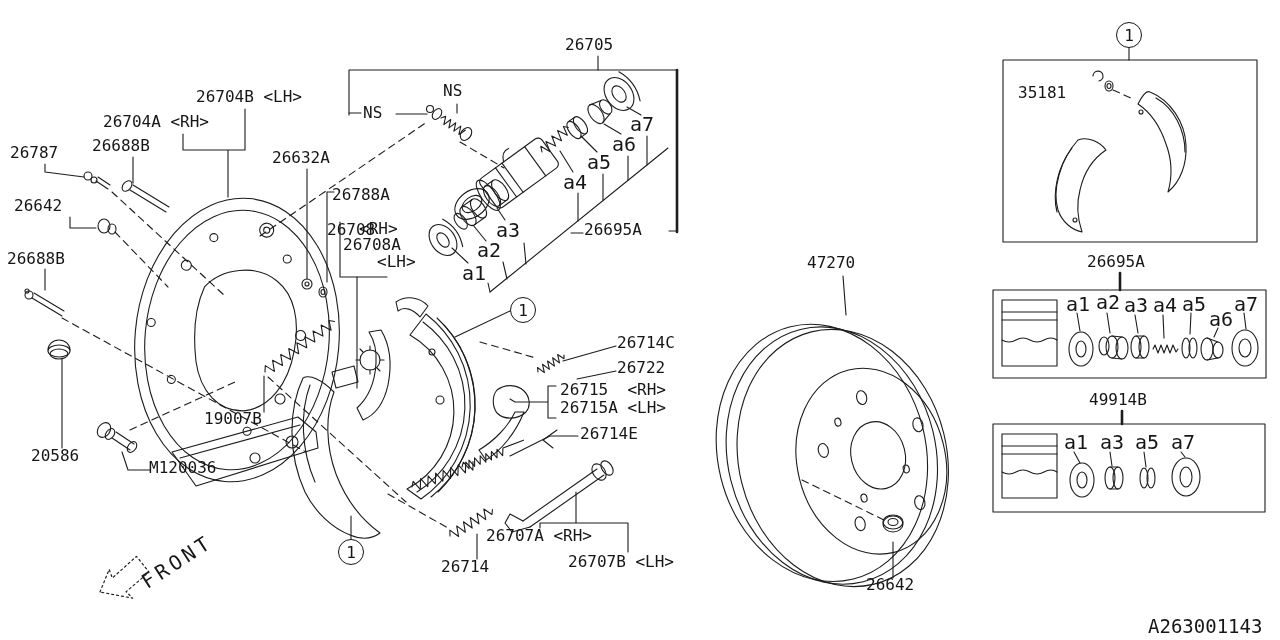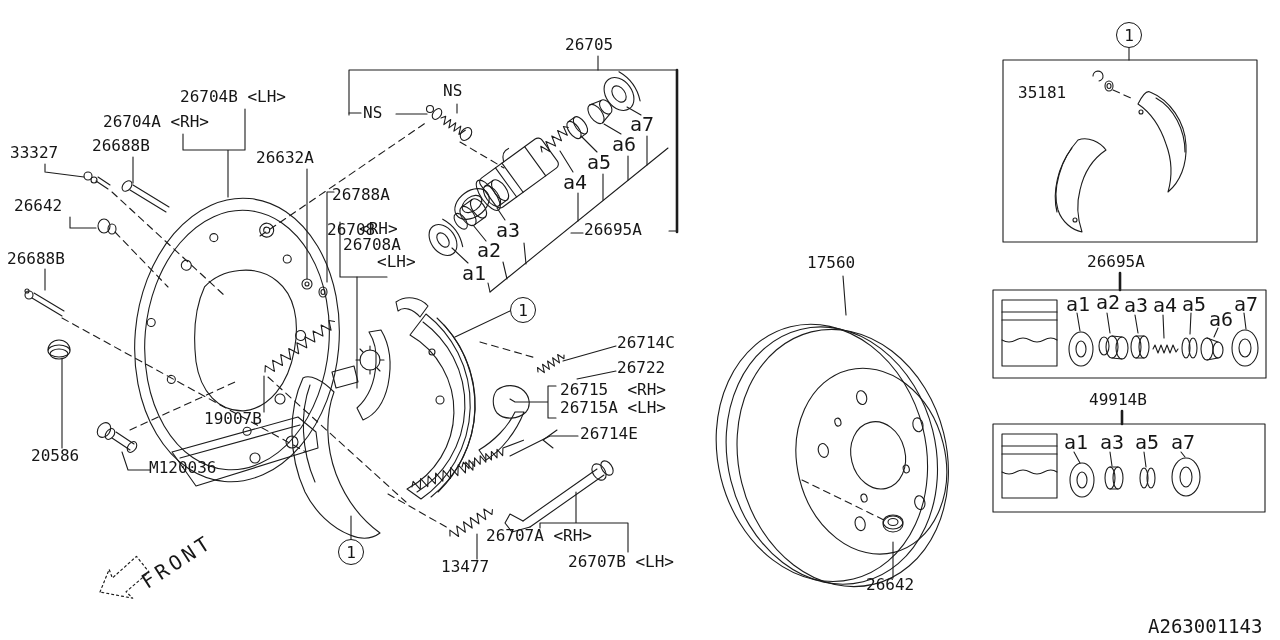--- a/index.html
+++ b/index.html
@@ -334,46 +334,46 @@
   </g>
 
   <g transform="translate(100,592) rotate(-33)">
     <path class="dot" d="M0,0 L20,-14 L18,-5 L50,-10 L52,10 L22,14 L24,23 Z"></path>
   </g>
 </svg>
 
 <div class="lbl" style="left:565px;top:37px">26705</div>
 <div class="lbl" style="left:363px;top:105px">NS</div>
 <div class="lbl" style="left:443px;top:83px">NS</div>
-<div class="lbl" style="left:180px;top:89px">26704B &lt;LH&gt;</div>
+<div class="lbl" style="left:196px;top:89px">26704B &lt;LH&gt;</div>
 <div class="lbl" style="left:103px;top:114px">26704A &lt;RH&gt;</div>
-<div class="lbl" style="left:10px;top:145px">33327</div>
+<div class="lbl" style="left:10px;top:145px">26787</div>
 <div class="lbl" style="left:92px;top:138px">26688B</div>
 <div class="lbl" style="left:14px;top:198px">26642</div>
 <div class="lbl" style="left:7px;top:251px">26688B</div>
-<div class="lbl" style="left:256px;top:150px">26632A</div>
+<div class="lbl" style="left:272px;top:150px">26632A</div>
 <div class="lbl" style="left:332px;top:187px">26788A</div>
 <div class="lbl" style="left:327px;top:222px">26708</div>
 <div class="lbl" style="left:359px;top:221px">&lt;RH&gt;</div>
 <div class="lbl" style="left:343px;top:237px">26708A</div>
 <div class="lbl" style="left:377px;top:254px">&lt;LH&gt;</div>
 <div class="lbl" style="left:584px;top:222px">26695A</div>
-<div class="lbl" style="left:807px;top:255px">17560</div>
+<div class="lbl" style="left:807px;top:255px">47270</div>
 <div class="lbl" style="left:1018px;top:85px">35181</div>
 <div class="lbl" style="left:1087px;top:254px">26695A</div>
 <div class="lbl" style="left:1089px;top:392px">49914B</div>
 <div class="lbl" style="left:617px;top:335px">26714C</div>
 <div class="lbl" style="left:617px;top:360px">26722</div>
 <div class="lbl" style="left:560px;top:382px">26715  &lt;RH&gt;</div>
 <div class="lbl" style="left:560px;top:400px">26715A &lt;LH&gt;</div>
 <div class="lbl" style="left:580px;top:426px">26714E</div>
 <div class="lbl" style="left:204px;top:411px">19007B</div>
 <div class="lbl" style="left:31px;top:448px">20586</div>
 <div class="lbl" style="left:149px;top:460px">M120036</div>
-<div class="lbl" style="left:441px;top:559px">13477</div>
+<div class="lbl" style="left:441px;top:559px">26714</div>
 <div class="lbl" style="left:486px;top:528px">26707A &lt;RH&gt;</div>
 <div class="lbl" style="left:568px;top:554px">26707B &lt;LH&gt;</div>
 <div class="lbl" style="left:866px;top:577px">26642</div>
 <div class="lbl tiny" style="left:1148px;top:617px">A263001143</div>
 <div class="lbl front" style="left:138px;top:575px">FRONT</div>
 
 <div class="lbl sm" style="left:462px;top:263px">a1</div>
 <div class="lbl sm" style="left:477px;top:240px">a2</div>
 <div class="lbl sm" style="left:496px;top:220px">a3</div>
 <div class="lbl sm" style="left:563px;top:172px">a4</div>

